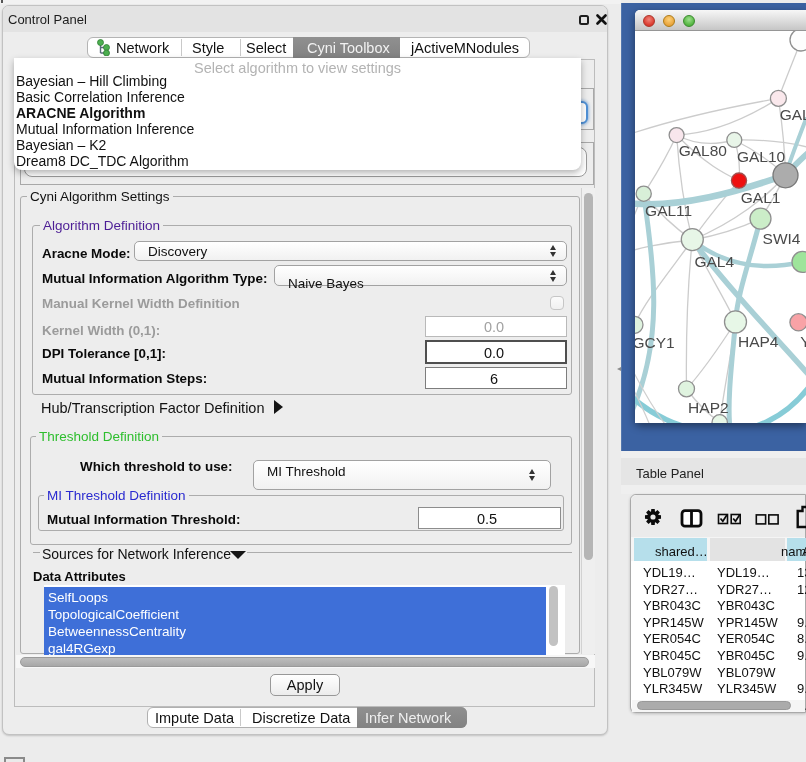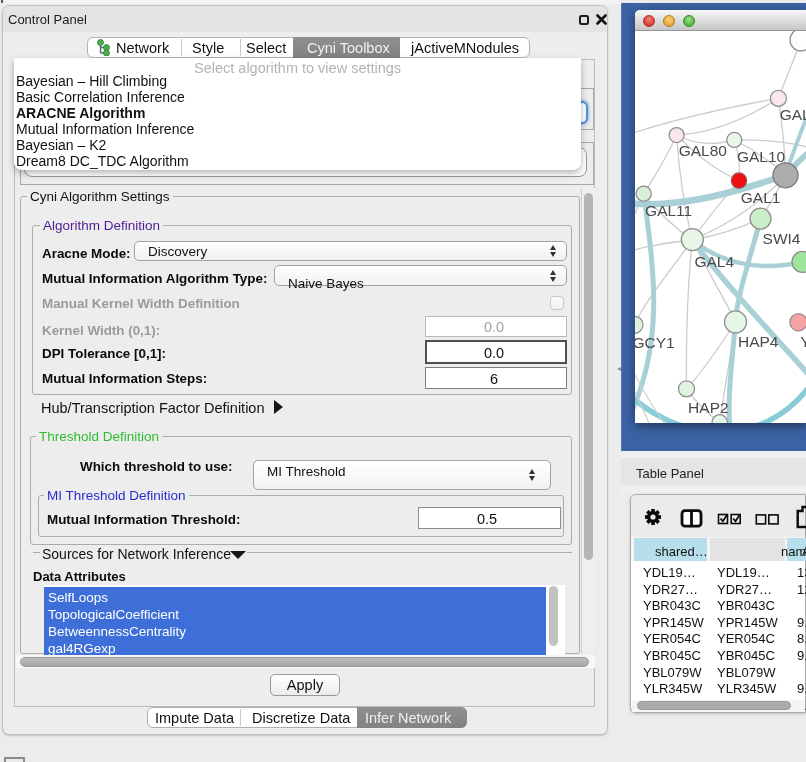--- a/index.html
+++ b/index.html
@@ -107,21 +107,21 @@
 
   <div class="etch" style="left:30px;top:436px;width:542px;height:109px;">
     <span class="gtitle" style="left:5px;color:#2dbe2d;">Threshold Definition</span>
   </div>
   <div class="blbl" style="left:80px;top:459px;">Which threshold to use:</div>
   <div class="combo" style="left:236px;top:460px;width:298px;height:30px;margin-left:17px;">
       <span class="ctext" style="top:3px;">MI Threshold</span>
       <span class="arrows" style="right:13px;"></span>
     </div>
 
-  <div class="etch" style="left:38px;top:495px;width:526px;height:42px;">
+  <div class="etch" style="left:38px;top:495px;width:526px;height:36px;">
     <span class="gtitle" style="left:5px;color:#2a2ad0;">MI Threshold Definition</span>
   </div>
   <div class="blbl" style="left:47px;top:512px;">Mutual Information Threshold:</div>
   <div class="tfield" style="left:418px;top:507px;width:143px;height:21.5px;border-color:#8d8d8d;font-size:14.5px;padding:2.5px 5px 0 0;">0.5</div>
 
   <div class="abs" style="left:33px;top:552px;width:539px;height:1px;background:#acacac;"></div>
   <div class="lbl" style="left:40px;top:546px;background:#ededed;padding:0 4px 0 2px;font-size:14px;">Sources for Network Inference&nbsp;&nbsp;&nbsp;</div>
   <div class="abs" style="left:230px;top:551px;width:0;height:0;border-left:8.5px solid transparent;border-right:8.5px solid transparent;border-top:8.5px solid #151515;"></div>
 
   <div class="blbl" style="left:33px;top:569px;font-size:13px;">Data Attributes</div>

